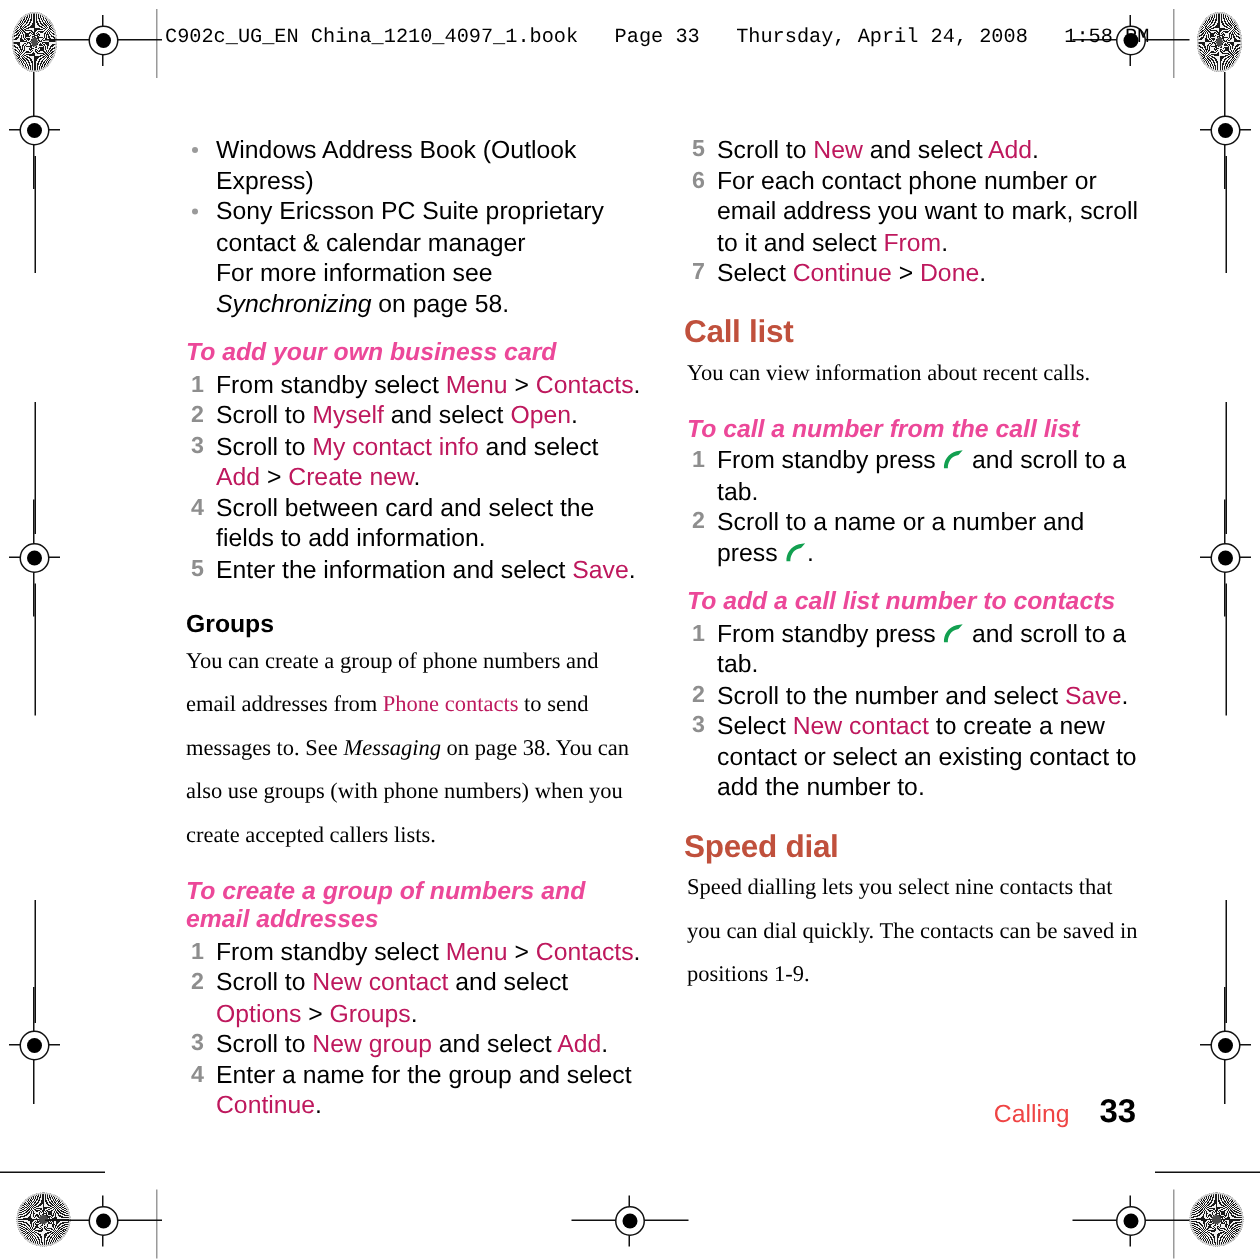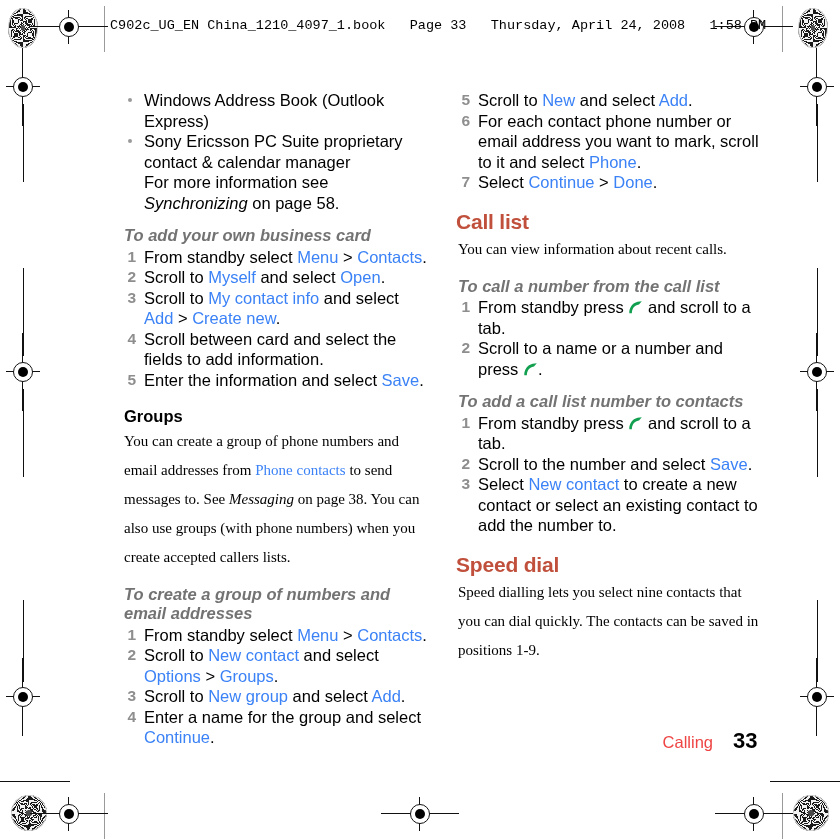--- a/index.html
+++ b/index.html
@@ -105,21 +105,21 @@
     letter-spacing: -0.2px;
   }
   .sec-wrap { margin-top: 16px; }
 
   h3.task {
     margin: 13px 0 1px 0;
     font-size: 16.5px;
     line-height: 19.5px;
     font-weight: bold;
     font-style: italic;
-    color: #737373;
+    color: #ec4899;
     padding-left: 2px;
   }
   h4.sub {
     margin: 16px 0 0 0;
     font-size: 16.5px;
     line-height: 20.5px;
     font-weight: bold;
     color: #000;
     padding-left: 2px;
   }
@@ -156,21 +156,21 @@
   ol.steps > li .num {
     position: absolute; left: 0; top: 0;
     width: 14px; text-align: right;
     color: #8e8e8e;
     font-weight: bold;
     font-size: 15.5px;
     line-height: 20.5px;
   }
   .step-txt { display: block; }
 
-  .ui { color: #3b82f6; }
+  .ui { color: #be185d; }
   .it { font-style: italic; }
 
   
   .call-icon {
     display: inline-block;
     width: 15px; height: 13px;
     vertical-align: -1px;
     position: relative;
   }
   .call-icon svg { display: block; }
@@ -365,21 +365,21 @@
 
   <div class="col col-right">
 
     <ol class="steps">
         <li>
           <span class="num">5</span>
           <span class="step-txt"><span>Scroll to </span><span class="ui">New</span><span> and select </span><span class="ui">Add</span><span>.</span></span>
         </li>
         <li>
           <span class="num">6</span>
-          <span class="step-txt"><span>For each contact phone number or email address you want to mark, scroll to it and select </span><span class="ui">Phone</span><span>.</span></span>
+          <span class="step-txt"><span>For each contact phone number or email address you want to mark, scroll to it and select </span><span class="ui">From</span><span>.</span></span>
         </li>
         <li>
           <span class="num">7</span>
           <span class="step-txt"><span>Select </span><span class="ui">Continue</span><span> &gt; </span><span class="ui">Done</span><span>.</span></span>
         </li>
       </ol>
 
     <div class="sec-wrap">
       <h2 class="sec">Call list</h2>
       <p class="body">You can view information about recent calls.</p>

